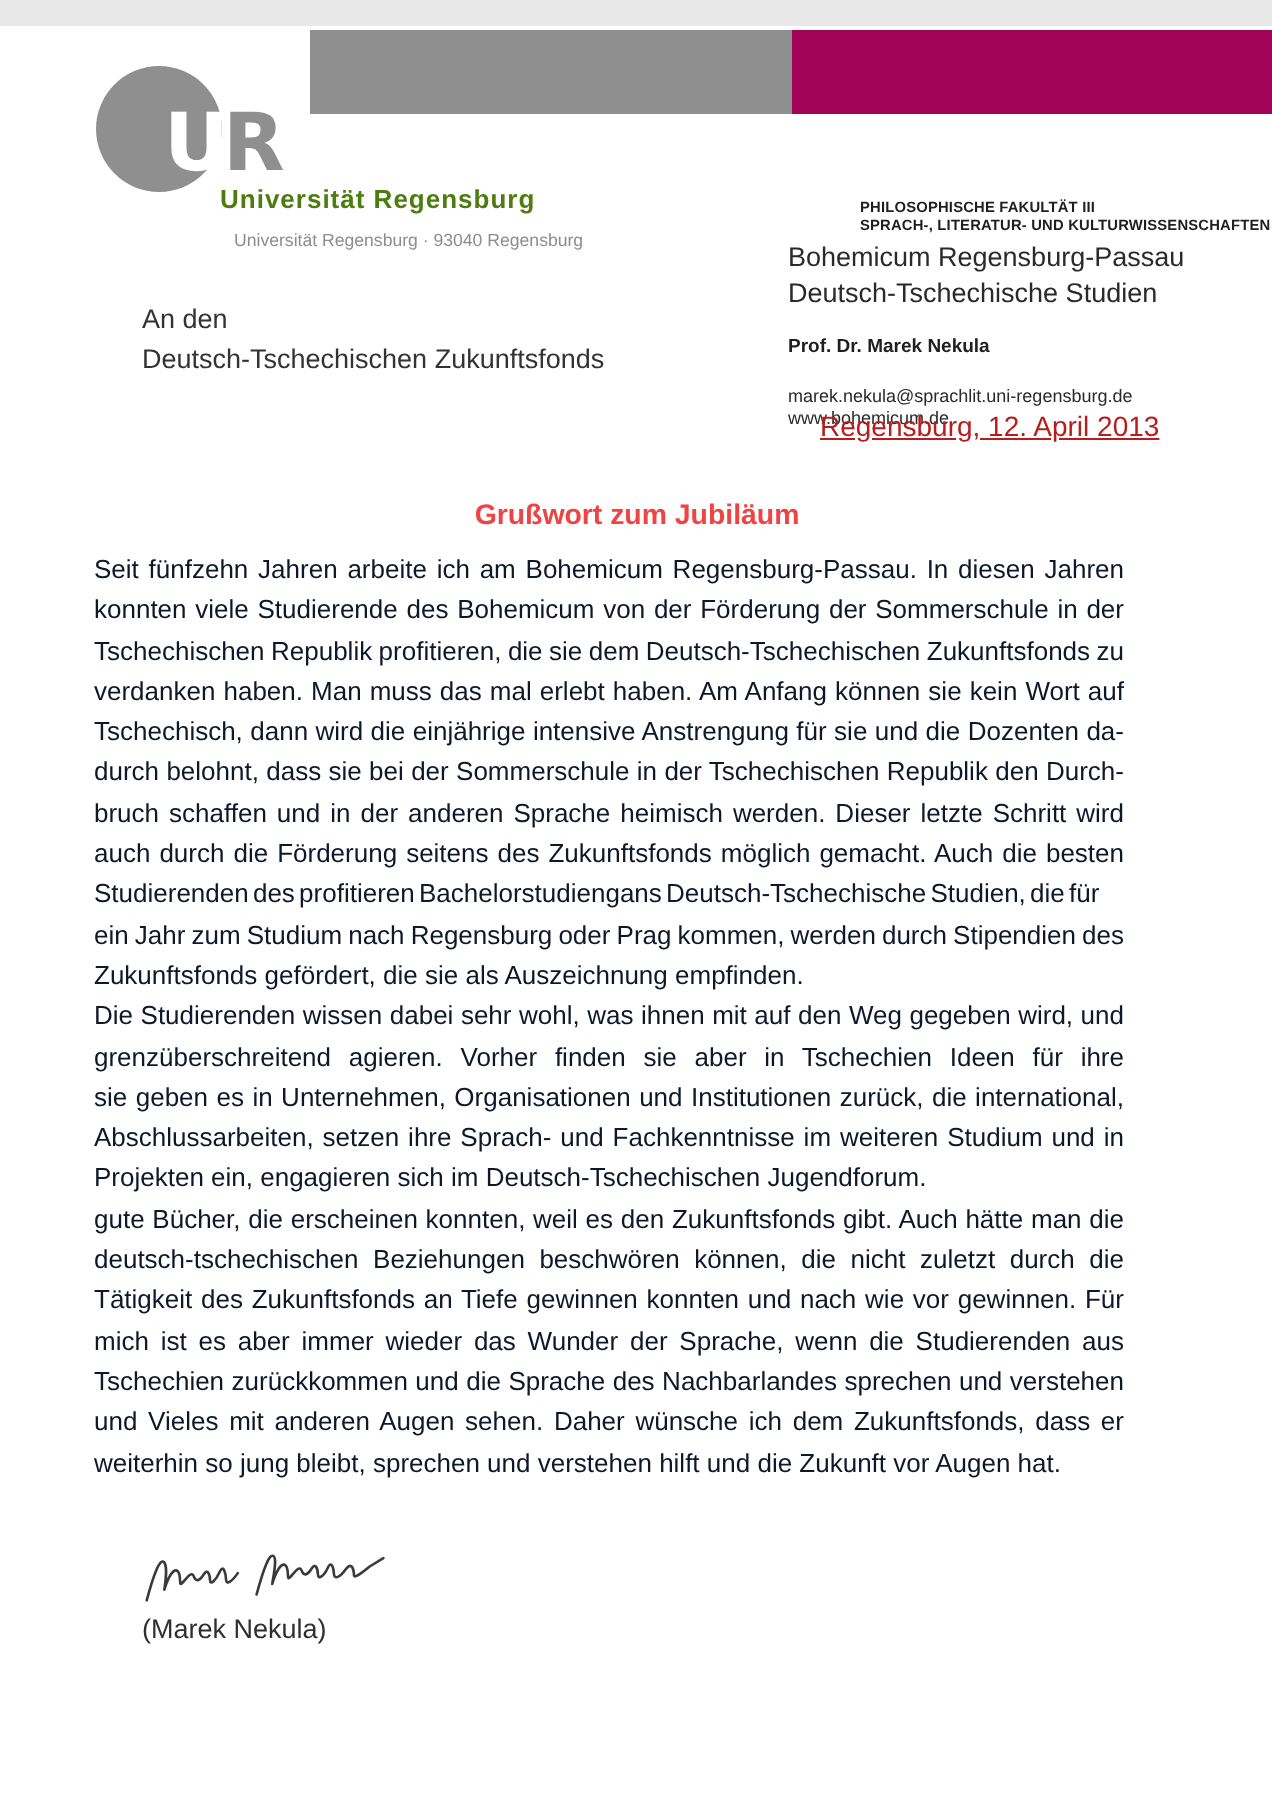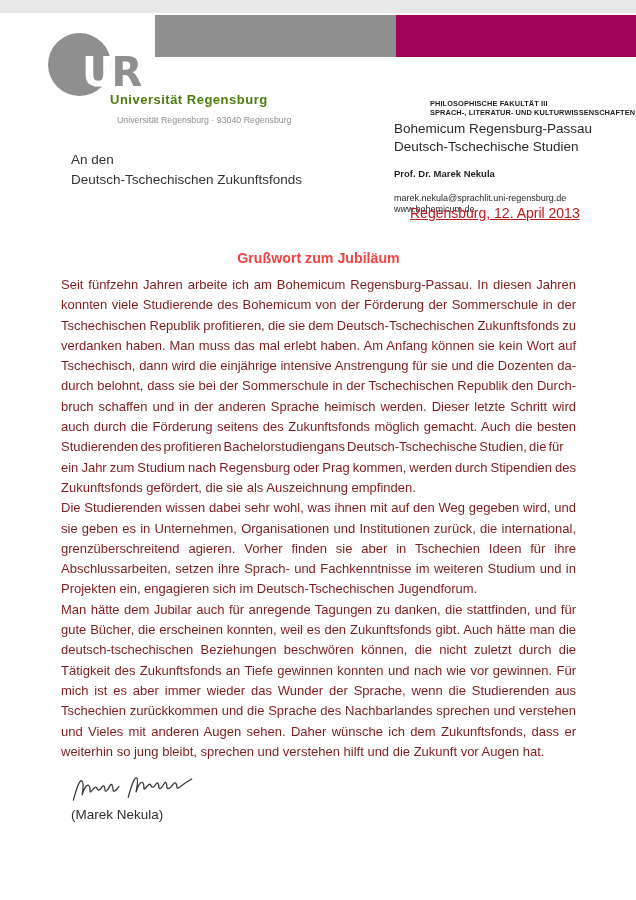--- a/index.html
+++ b/index.html
@@ -58,22 +58,22 @@
     position: absolute; left: 410px; top: 192px;
     font-size: 14px; color: #b91c1c; white-space: nowrap; text-decoration: underline;
   }
 
   .letter-title {
     position: absolute; left: 61px; top: 237px; width: 515px;
     text-align: center; font-size: 14.2px; font-weight: bold; color: #ef4444;
   }
 
   .letter-body {
-    position: absolute; left: 61px; top: 262px; width: 515px;
-    font-size: 13px; line-height: 20.3px; color: #7f1d1d;
+    position: absolute; left: 47px; top: 262px; width: 515px;
+    font-size: 13px; line-height: 20.3px; color: #0f172a;
   }
   .body-line { white-space: nowrap; overflow: visible; }
   .body-line span { display: inline; }
 
   .signature-svg { position: absolute; left: 70px; top: 758px; transform: rotate(-2deg); }
   .signature-name {
     position: absolute; left: 71px; top: 794px;
     font-size: 13.5px; color: #2f2f2f; text-align: right;
   }
 </style>
@@ -120,25 +120,24 @@
       <div class="body-line" style="word-spacing: -0.388672px;"><span>Tschechischen Republik profitieren, die sie dem Deutsch-Tschechischen Zukunftsfonds zu</span></div>
       <div class="body-line" style="word-spacing: 0.41183px;"><span>verdanken haben. Man muss das mal erlebt haben. Am Anfang können sie kein Wort auf</span></div>
       <div class="body-line" style="word-spacing: 0.0976562px;"><span>Tschechisch, dann wird die einjährige intensive Anstrengung für sie und die Dozenten da-</span></div>
       <div class="body-line" style="word-spacing: 0.0611979px;"><span>durch belohnt, dass sie bei der Sommerschule in der Tschechischen Republik den Durch-</span></div>
       <div class="body-line" style="word-spacing: 1.38672px;"><span>bruch schaffen und in der anderen Sprache heimisch werden. Dieser letzte Schritt wird</span></div>
       <div class="body-line" style="word-spacing: 0.896307px;"><span>auch durch die Förderung seitens des Zukunftsfonds möglich gemacht. Auch die besten</span></div>
       <div class="body-line" style="word-spacing: -1.48661px;"><span>Studierenden des profitieren Bachelorstudiengans Deutsch-Tschechische Studien, die für</span></div>
       <div class="body-line" style="word-spacing: -0.5625px;"><span>ein Jahr zum Studium nach Regensburg oder Prag kommen, werden durch Stipendien des</span></div>
       <div class="body-line para-end"><span>Zukunftsfonds gefördert, die sie als Auszeichnung empfinden.</span></div>
       <div class="body-line" style="word-spacing: 0.152902px;"><span>Die Studierenden wissen dabei sehr wohl, was ihnen mit auf den Weg gegeben wird, und</span></div>
+      <div class="body-line" style="word-spacing: 5.27187px;"><span>grenzüberschreitend agieren. Vorher finden sie aber in Tschechien Ideen für ihre</span></div>
       <div class="body-line" style="word-spacing: 0.623437px;"><span>sie geben es in Unternehmen, Organisationen und Institutionen zurück, die international,</span></div>
-      <div class="body-line" style="word-spacing: 5.27187px;"><span>grenzüberschreitend agieren. Vorher finden sie aber in Tschechien Ideen für ihre</span></div>
       <div class="body-line" style="word-spacing: 0.84375px;"><span>Abschlussarbeiten, setzen ihre Sprach- und Fachkenntnisse im weiteren Studium und in</span></div>
       <div class="body-line para-end"><span>Projekten ein, engagieren sich im Deutsch-Tschechischen Jugendforum.</span></div>
-      <div class="body-line" style="word-spacing: 0.772837px;"><span>Man hätte dem Jubilar auch für anregende Tagungen zu danken, die stattfinden, und für</span></div>
       <div class="body-line" style="word-spacing: 0.25601px;"><span>gute Bücher, die erscheinen konnten, weil es den Zukunftsfonds gibt. Auch hätte man die</span></div>
       <div class="body-line" style="word-spacing: 3.66992px;"><span>deutsch-tschechischen Beziehungen beschwören können, die nicht zuletzt durch die</span></div>
       <div class="body-line" style="word-spacing: 0.760417px;"><span>Tätigkeit des Zukunftsfonds an Tiefe gewinnen konnten und nach wie vor gewinnen. Für</span></div>
       <div class="body-line" style="word-spacing: 2.28125px;"><span>mich ist es aber immer wieder das Wunder der Sprache, wenn die Studierenden aus</span></div>
       <div class="body-line" style="word-spacing: 0.131944px;"><span>Tschechien zurückkommen und die Sprache des Nachbarlandes sprechen und verstehen</span></div>
       <div class="body-line" style="word-spacing: 1.74479px;"><span>und Vieles mit anderen Augen sehen. Daher wünsche ich dem Zukunftsfonds, dass er</span></div>
       <div class="body-line para-end"><span>weiterhin so jung bleibt, sprechen und verstehen hilft und die Zukunft vor Augen hat.</span></div>
     </div>
 
   <svg class="signature-svg" width="130" height="36" viewBox="0 0 130 36">

